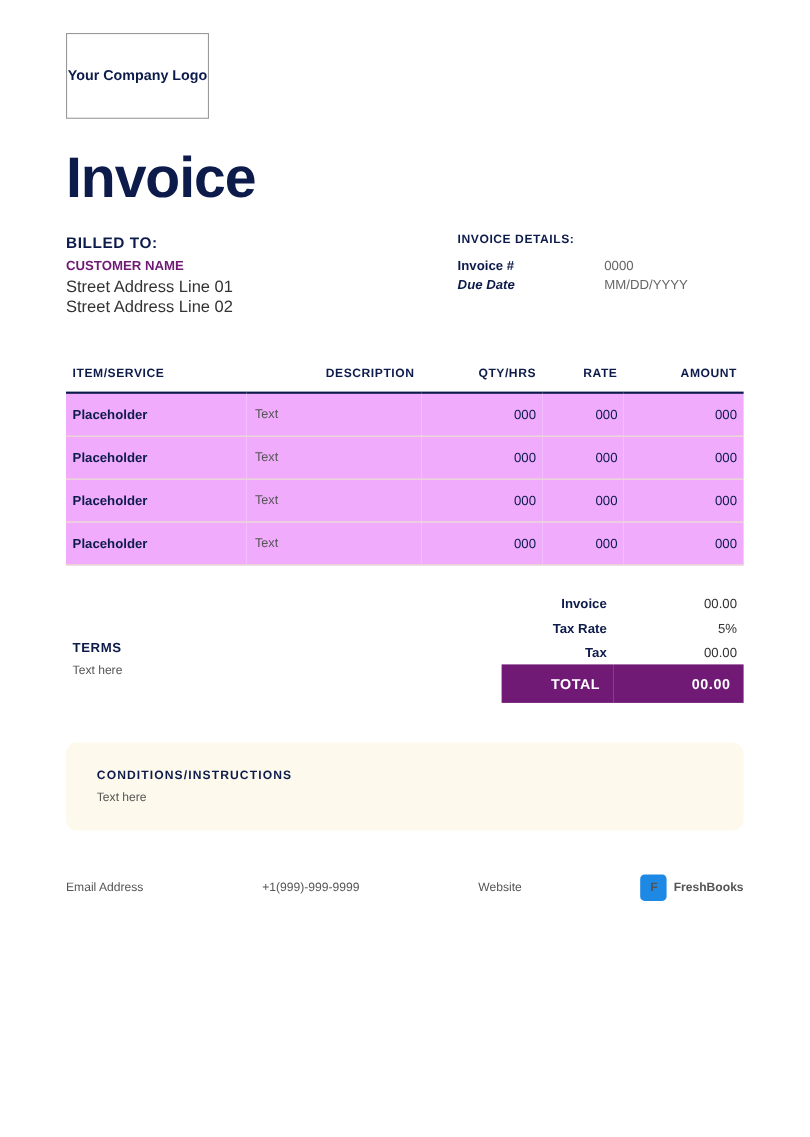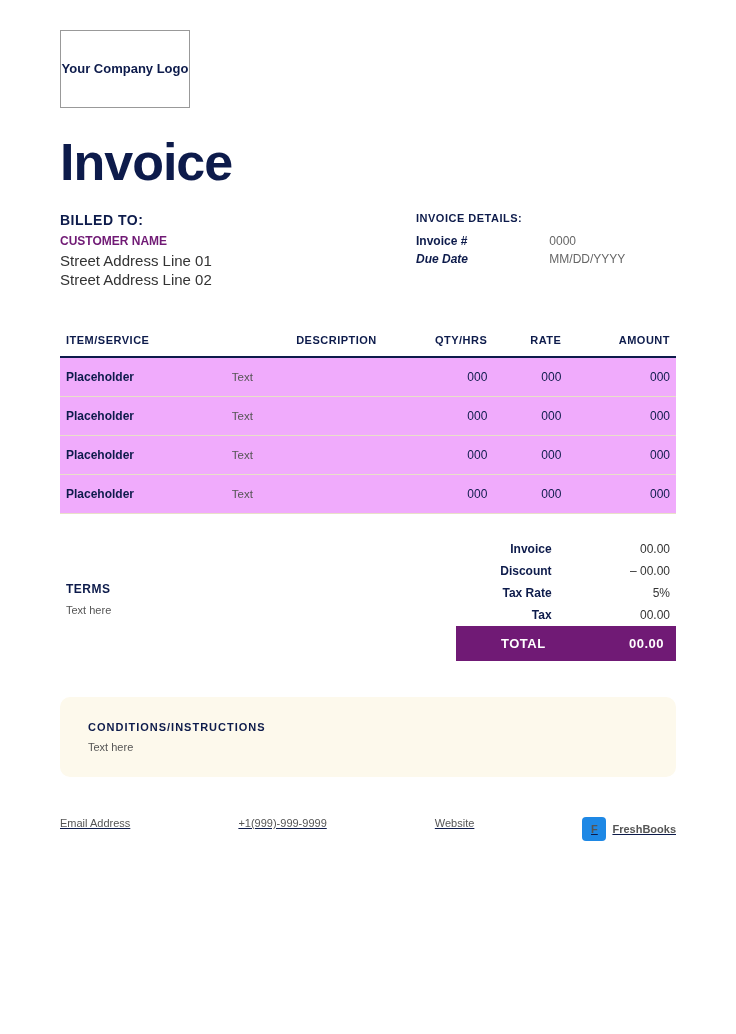--- a/index.html
+++ b/index.html
@@ -197,24 +197,23 @@
       margin-bottom: 8px;
     }
     .conditions-box p {
       font-size: 11px;
       color: #555;
     }
     
     .footer {
       display: flex;
       justify-content: space-between;
-      align-items: flex-start;
+      align-items: center;
       border-top: none;
       padding-top: 8px;
-      text-decoration: underline;
     }
     .footer span {
       font-size: 11px;
       color: #555;
     }
     .freshbooks-logo {
       display: flex;
       align-items: center;
       gap: 6px;
       font-size: 13px;
@@ -317,24 +316,20 @@
       <h4>TERMS</h4>
       <p>Text here</p>
     </div>
 
     <div class="totals-block">
       <table>
         <tbody>
           <tr>
             <td>Invoice</td>
             <td>00.00</td>
-          </tr>
-          <tr>
-            <td>Discount</td>
-            <td>– 00.00</td>
           </tr>
           <tr>
             <td>Tax Rate</td>
             <td>5%</td>
           </tr>
           <tr>
             <td>Tax</td>
             <td>00.00</td>
           </tr>
           <tr class="total-row">

